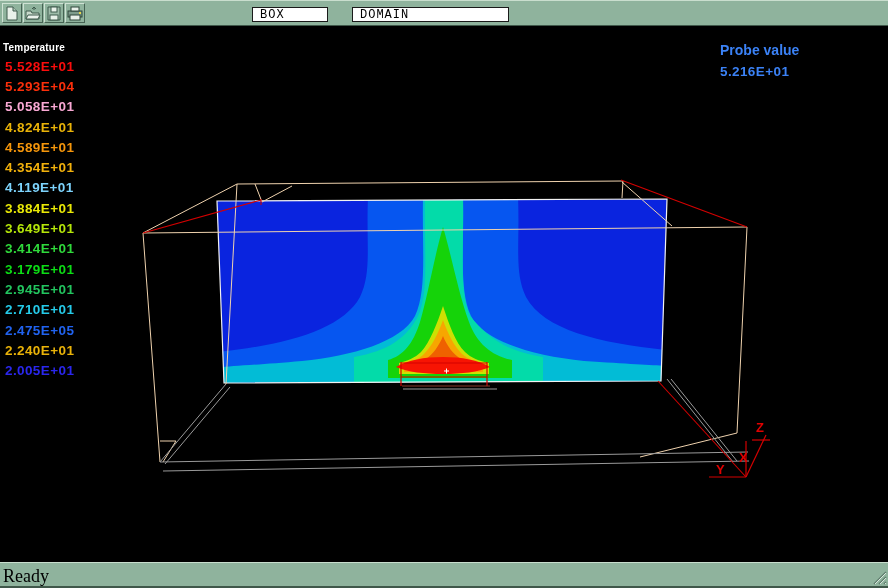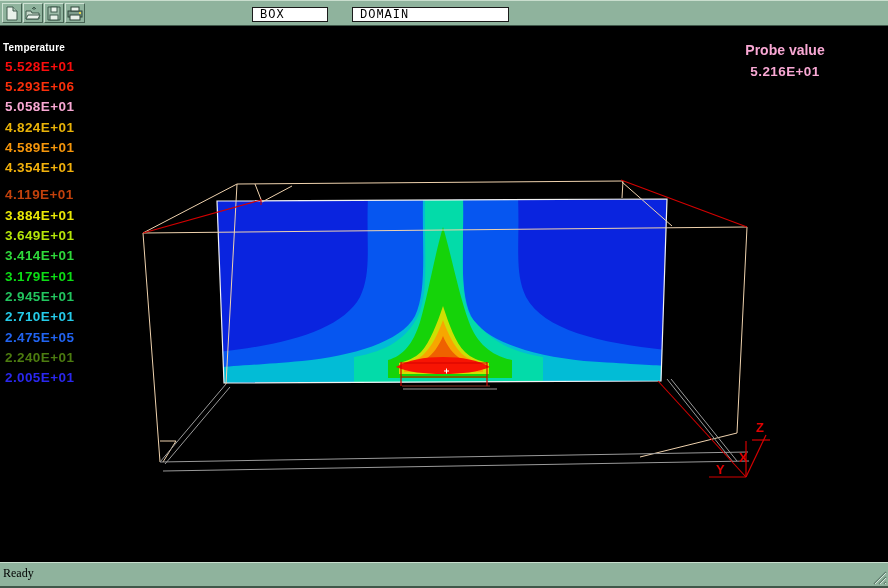--- a/index.html
+++ b/index.html
@@ -28,31 +28,31 @@
   .tb-field.box{left:252px;width:76px;}
   .tb-field.domain{left:352px;width:157px;}
   
   .canvas{position:absolute;left:0;top:26px;width:888px;height:536px;background:#000;}
   .canvas svg.scene{position:absolute;left:0;top:0;}
   .legend{position:absolute;left:3px;top:16px;width:120px;}
   .legend-title{color:#FFF;font-size:10px;font-weight:bold;letter-spacing:0.2px;}
   .lg-row{height:20.3px;font-size:13.5px;font-weight:bold;letter-spacing:0.4px;
           display:flex;align-items:center;padding-left:2px;}
   .legend-rows{margin-top:3px;}
-  .probe{position:absolute;left:720px;top:16px;width:130px;text-align:center;color:#f9a8d4;}
+  .probe{position:absolute;left:720px;top:16px;width:130px;color:#3b82f6;}
   .probe-label{font-size:14px;font-weight:bold;}
   .probe-value{font-size:13.5px;font-weight:bold;margin-top:6px;letter-spacing:0.4px;}
   
   .statusbar{
     position:absolute;left:0;top:562px;width:888px;height:26px;box-sizing:border-box;
     background:#8FB39D;border-top:1px solid #C9DECE;border-bottom:2px solid #40584A;
   }
   .status-text{
     position:absolute;left:3px;top:3px;color:#000;
-    font-family:"Liberation Serif",serif;font-size:12px;
+    font-family:"Liberation Serif",serif;font-size:18px;
   }
   .grip{position:absolute;right:1px;bottom:1px;}
 </style>
 </head>
 <body>
 
 <div class="toolbar">
   <div class="tb-buttons">
     <button class="tb-btn">
       <svg width="14" height="15" viewBox="0 0 14 15">
@@ -180,34 +180,34 @@
       <text x="756" y="432" fill="#E00000" font-size="13" font-weight="bold" font-family="Liberation Sans, sans-serif">Z</text>
       <text x="739" y="462" fill="#E00000" font-size="13" font-weight="bold" font-family="Liberation Sans, sans-serif">X</text>
       <text x="716" y="474" fill="#E00000" font-size="13" font-weight="bold" font-family="Liberation Sans, sans-serif">Y</text>
     </g>
   </svg>
 
   <div class="legend">
     <div class="legend-title">Temperature</div>
     <div class="legend-rows">
       <div class="lg-row" style="color: rgb(251, 13, 12);">5.528E+01</div>
-      <div class="lg-row" style="color: rgb(251, 47, 11);">5.293E+06</div>
+      <div class="lg-row" style="color: rgb(251, 47, 11);">5.293E+04</div>
       <div class="lg-row" style="color: #f9a8d4;">5.058E+01</div>
       <div class="lg-row" style="color: #eab308;">4.824E+01</div>
       <div class="lg-row" style="color: rgb(245, 150, 11);">4.589E+01</div>
       <div class="lg-row" style="color: rgb(242, 177, 12);">4.354E+01</div>
-      <div class="lg-row" style="color: #c2410c; margin-top: 7px;">4.119E+01</div>
+      <div class="lg-row" style="color: #7dd3fc;">4.119E+01</div>
       <div class="lg-row" style="color: rgb(233, 233, 6);">3.884E+01</div>
       <div class="lg-row" style="color: rgb(181, 230, 9);">3.649E+01</div>
       <div class="lg-row" style="color: rgb(47, 217, 59);">3.414E+01</div>
       <div class="lg-row" style="color: rgb(12, 221, 21);">3.179E+01</div>
       <div class="lg-row" style="color: #22c55e;">2.945E+01</div>
       <div class="lg-row" style="color: rgb(37, 203, 233);">2.710E+01</div>
       <div class="lg-row" style="color: rgb(33, 99, 241);">2.475E+05</div>
-      <div class="lg-row" style="color: #4d7c0f;">2.240E+01</div>
+      <div class="lg-row" style="color: #eab308;">2.240E+01</div>
       <div class="lg-row" style="color: rgb(42, 39, 238);">2.005E+01</div>
     </div>
   </div>
 
   <div class="probe">
     <div class="probe-label">Probe value</div>
     <div class="probe-value">5.216E+01</div>
   </div>
 </div>
 

